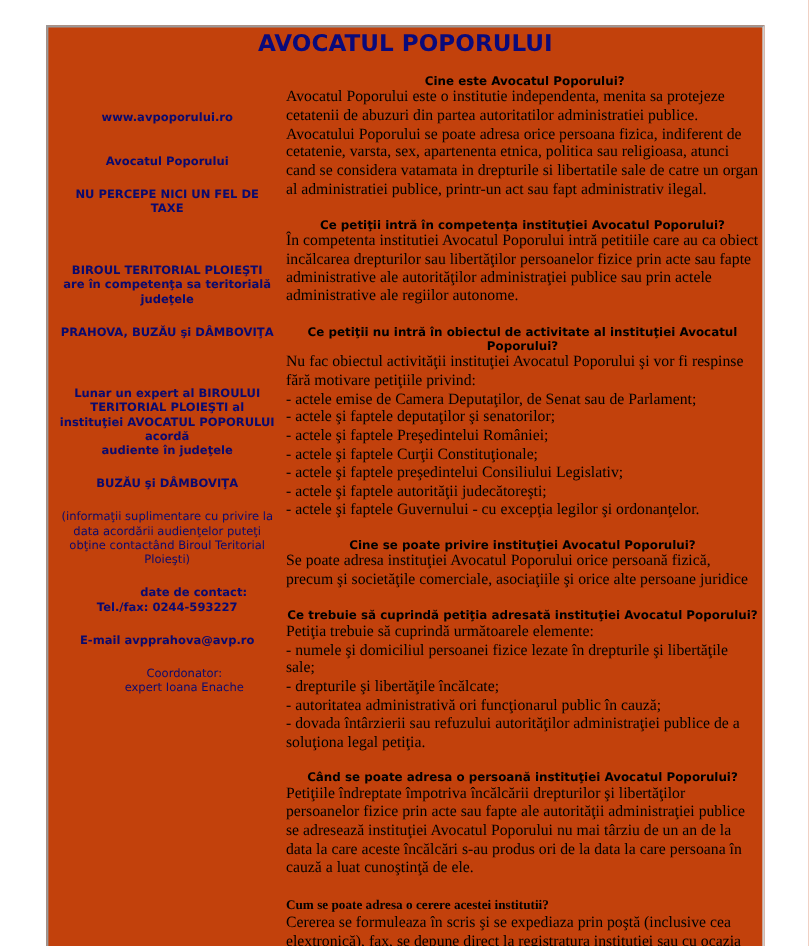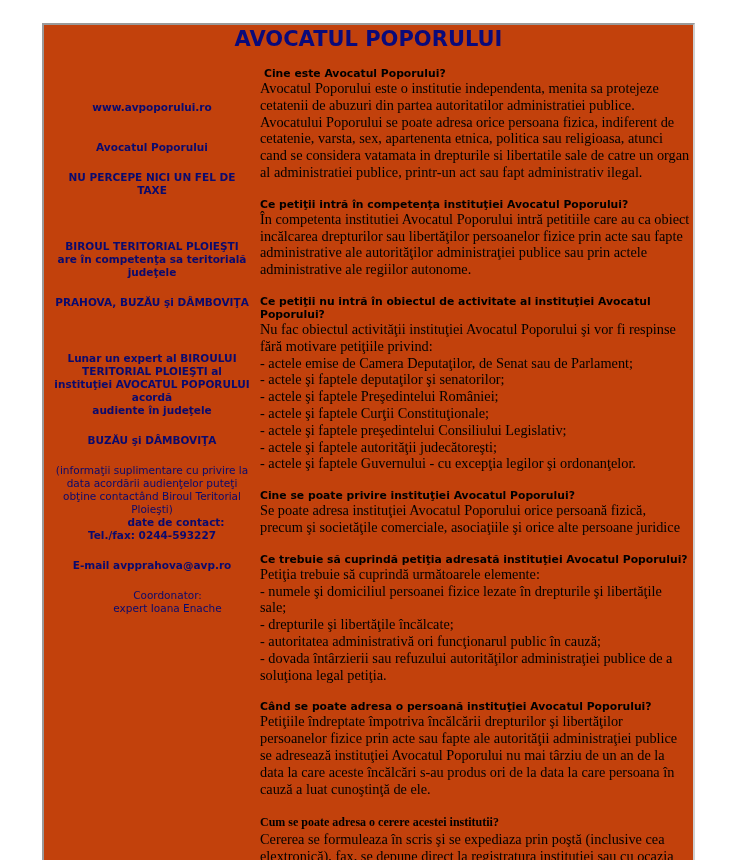--- a/index.html
+++ b/index.html
@@ -20,21 +20,21 @@
     font-family: "DejaVu Sans", sans-serif; font-size: 10.5px; color: #0a0a6e;
     text-align: center; line-height: 13px;
   }
   .sidebar .b { font-weight: bold; }
   .sidebar div { white-space: pre-line; }
   .content {
     position: absolute; left: 216px; top: 42px; width: 430px;
     font-family: "Liberation Serif", serif; font-size: 14.3px; color: #000;
     line-height: 16.8px;
   }
-  .q { font-family: "DejaVu Sans", sans-serif; font-weight: bold; font-size: 10.8px; line-height: 13px; color: #000; }
+  .q { font-family: "DejaVu Sans", sans-serif; font-weight: bold; font-size: 10.8px; line-height: 13px; color: #000; text-align: center; }
   .p { white-space: pre-line; }
   .q-serif { font-family: "Liberation Serif", serif; font-weight: bold; font-size: 12px; line-height: 17px; }
 </style>
 </head>
 <body>
 
 <div class="frame">
   <div class="title">AVOCATUL POPORULUI</div>
 
   <div class="sidebar">
@@ -49,21 +49,21 @@
     <div class="b" style="margin-top:43px;">Lunar un expert al BIROULUI
 TERITORIAL PLOIEŞTI al
 instituţiei AVOCATUL POPORULUI
 acordă
 audiente în judeţele</div>
     <div class="b" style="margin-top:17px;">BUZĂU şi DÂMBOVIŢA</div>
     <div style="margin-top:17px;">(informaţii suplimentare cu privire la
 data acordării audienţelor puteţi
 obţine contactând Biroul Teritorial
 Ploieşti)</div>
-    <div class="b" style="padding-left:48px;">date de contact:</div>
+    <div class="b" style="margin-top:17px;padding-left:48px;">date de contact:</div>
     <div class="b" style="">Tel./fax: 0244-593227</div>
     <div class="b" style="margin-top:17px;">E-mail avpprahova@avp.ro</div>
     <div style="margin-top:17px;margin-left:31px;">Coordonator:
 expert Ioana Enache</div>
   </div>
 
   <div class="content">
     <div>
       <div class="q" style="padding-left:4px;">Cine este Avocatul Poporului?</div>
       <div class="p">   Avocatul Poporului este o institutie independenta, menita sa protejeze cetatenii de abuzuri din partea autoritatilor administratiei publice. Avocatului Poporului se poate adresa orice persoana fizica, indiferent de cetatenie, varsta, sex, apartenenta etnica, politica sau religioasa, atunci cand se considera vatamata in drepturile si libertatile sale de catre un organ al administratiei publice, printr-un act sau fapt administrativ ilegal.</div>

